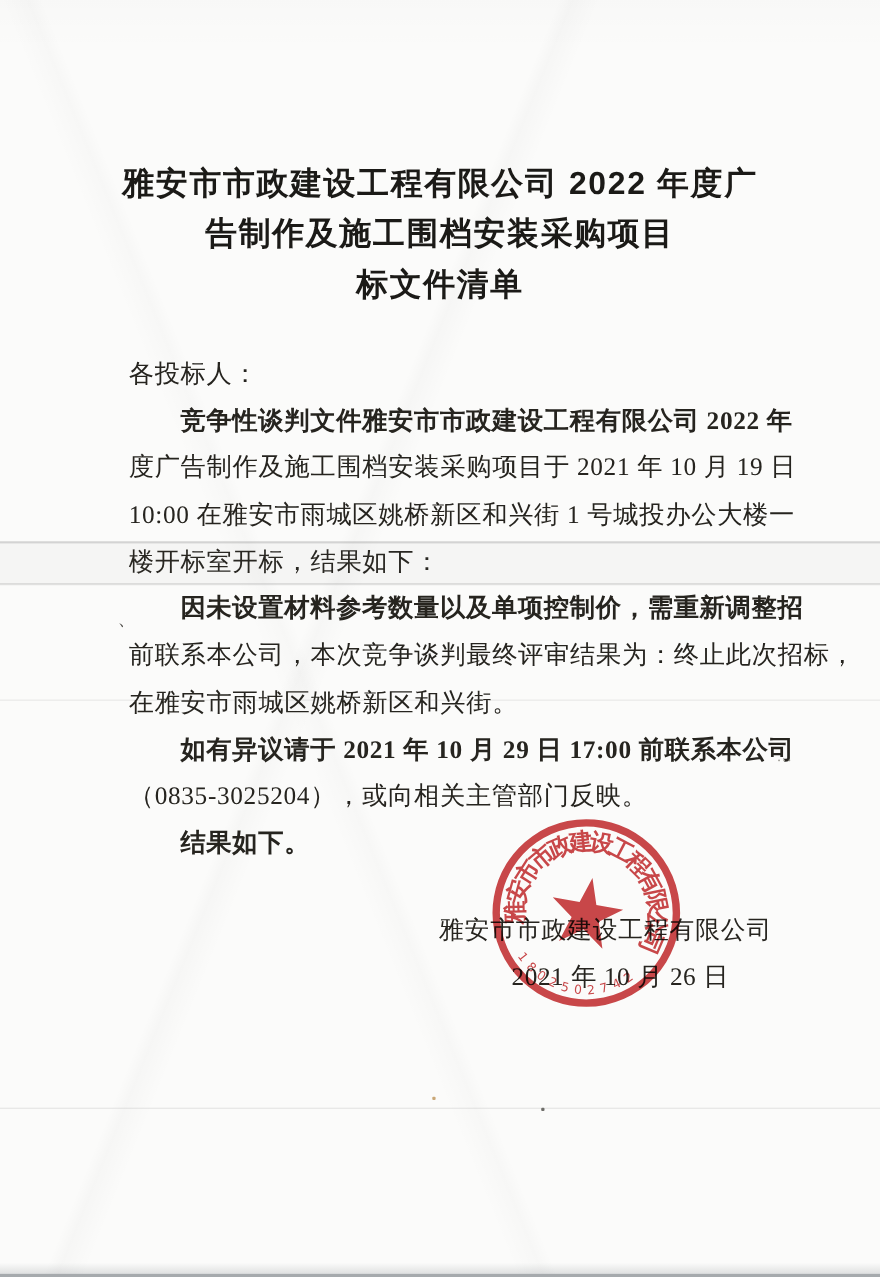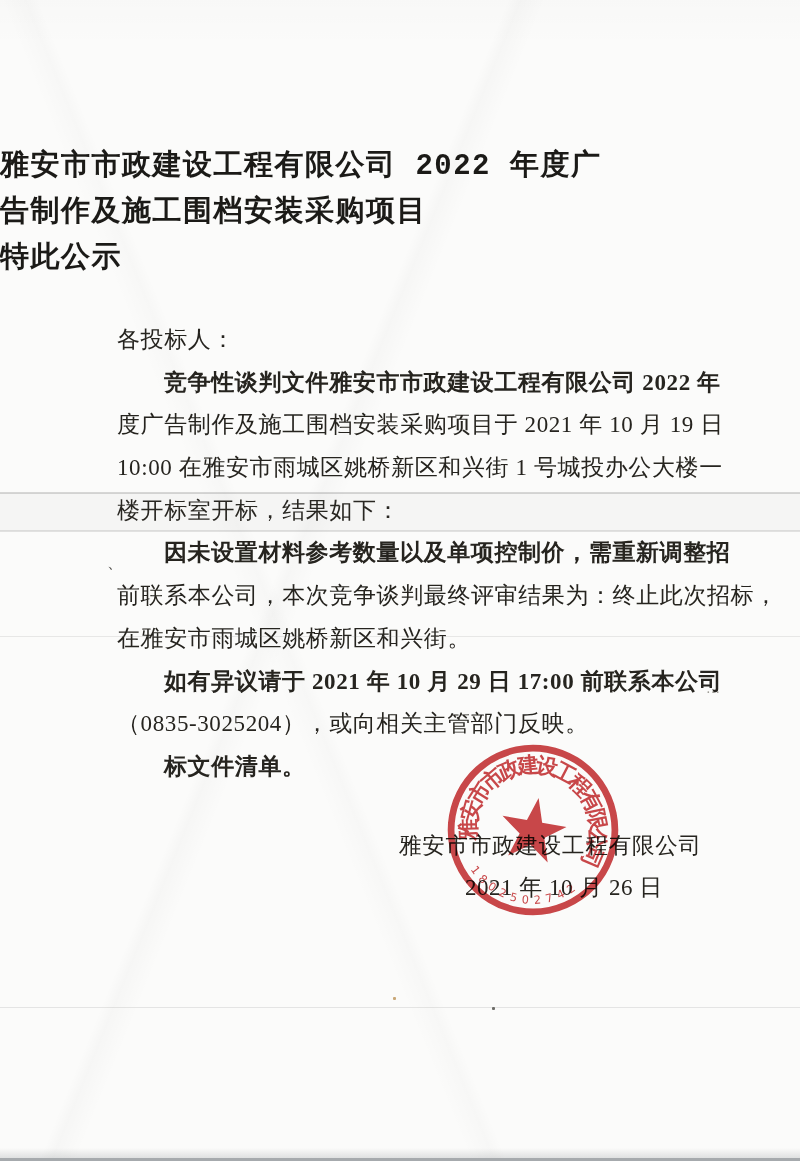--- a/index.html
+++ b/index.html
@@ -21,22 +21,22 @@
     background:
       linear-gradient(112deg, transparent 40%, rgba(0,0,0,0.018) 41%, transparent 43%),
       linear-gradient(248deg, transparent 60%, rgba(0,0,0,0.015) 61%, transparent 63%),
       linear-gradient(180deg, rgba(0,0,0,0.012) 0%, transparent 4%);
     pointer-events: none;
   }
 
   .doc-title {
     position: absolute;
     top: 144px; left: 0; width: 100%;
-    text-align: left;
-    font-family: Liberation Mono, monospace;
+    text-align: center;
+    font-family: Liberation Sans, sans-serif;
     font-weight: 700;
     font-size: 29px;
     line-height: 46px;
     letter-spacing: 1.5px;
     color: #1b1a17;
   }
 
   .body-text {
     position: absolute;
     top: 319px; left: 117px; width: 580px;
@@ -119,35 +119,35 @@
   }
 </style>
 </head>
 <body>
 
 <div class="paper">
 
   <div class="doc-title">
     <div>雅安市市政建设工程有限公司 2022 年度广</div>
     <div>告制作及施工围档安装采购项目</div>
-    <div>特此公示</div>
+    <div>标文件清单</div>
   </div>
 
   <div class="body-text">
     <div class="line">各投标人：</div>
     <div class="line indent">竞争性谈判文件雅安市市政建设工程有限公司 2022 年</div>
     <div class="line">度广告制作及施工围档安装采购项目于 2021 年 10 月 19 日</div>
     <div class="line">10:00 在雅安市雨城区姚桥新区和兴街 1 号城投办公大楼一</div>
     <div class="line">楼开标室开标，结果如下：</div>
     <div class="line indent">因未设置材料参考数量以及单项控制价，需重新调整招</div>
     <div class="line">前联系本公司，本次竞争谈判最终评审结果为：终止此次招标，</div>
     <div class="line">在雅安市雨城区姚桥新区和兴街。</div>
     <div class="line indent">如有异议请于 2021 年 10 月 29 日 17:00 前联系本公司</div>
     <div class="line">（0835-3025204），或向相关主管部门反映。</div>
-    <div class="line indent">标文件清单。</div>
+    <div class="line indent">结果如下。</div>
   </div>
 
   <div class="signature">雅安市市政建设工程有限公司</div>
   <div class="sig-date">2021 年 10 月 26 日</div>
 
   <div class="seal-wrap">
     <svg width="180" height="180" viewBox="0 0 200 200">
       <defs>
         <path id="arcTop" d="M 39.9 121.9 A 64 64 0 1 1 160.1 121.9" fill="none"></path>
         <path id="arcBottom" d="M 35.4 150.5 A 82 82 0 0 0 164.6 150.5" fill="none"></path>

